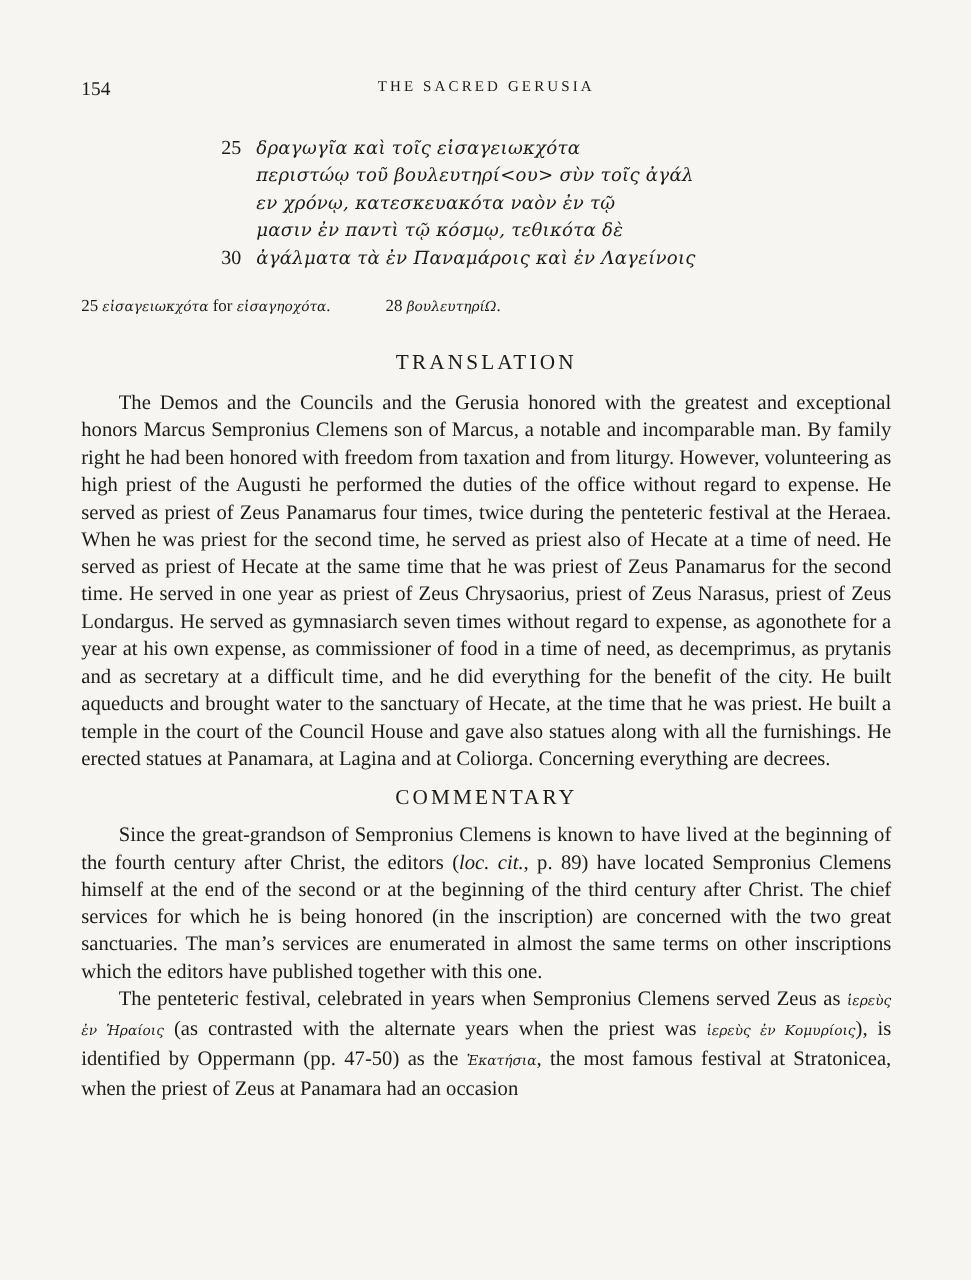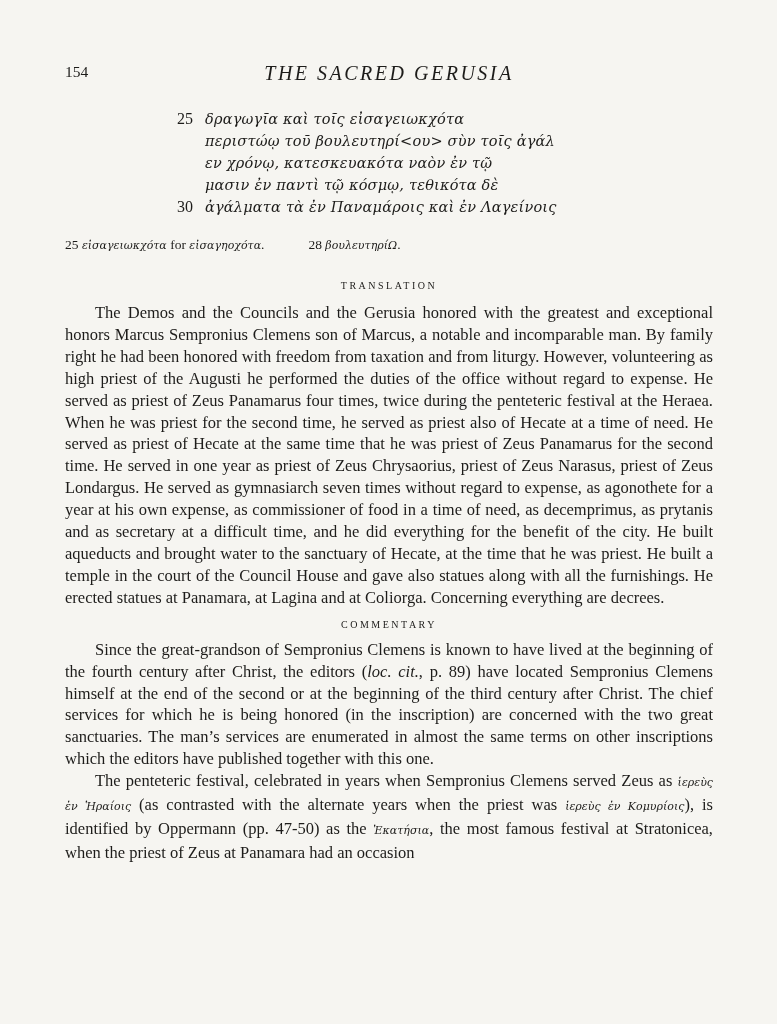--- a/index.html
+++ b/index.html
@@ -25,23 +25,22 @@
   }
   .page-num {
     position: absolute;
     left: 0;
     top: 1px;
     font-size: 15.5px;
   }
   .running-title {
     display: block;
     text-align: center;
-    font-size: 20px;
+    font-size: 12px;
     letter-spacing: 2.5px;
-    font-style: italic;
   }
   .greek-block {
     margin-top: 24px;
     margin-left: 100px;
   }
   .greek-line {
     line-height: 22px;
     white-space: nowrap;
   }
   .line-num {
@@ -63,21 +62,21 @@
     margin-top: 17px;
     font-size: 13.5px;
     line-height: 20px;
   }
   .app-note {
     margin-right: 44px;
   }
   .section-heading {
     text-align: center;
     font-weight: normal;
-    font-size: 10px;
+    font-size: 17px;
     letter-spacing: 2.5px;
     margin: 24px 0 11px 0;
   }
   .commentary-heading {
     margin: 10px 0 9px 0;
   }
   .body-para {
     font-size: 16.5px;
     line-height: 21.9px;
     text-align: justify;

